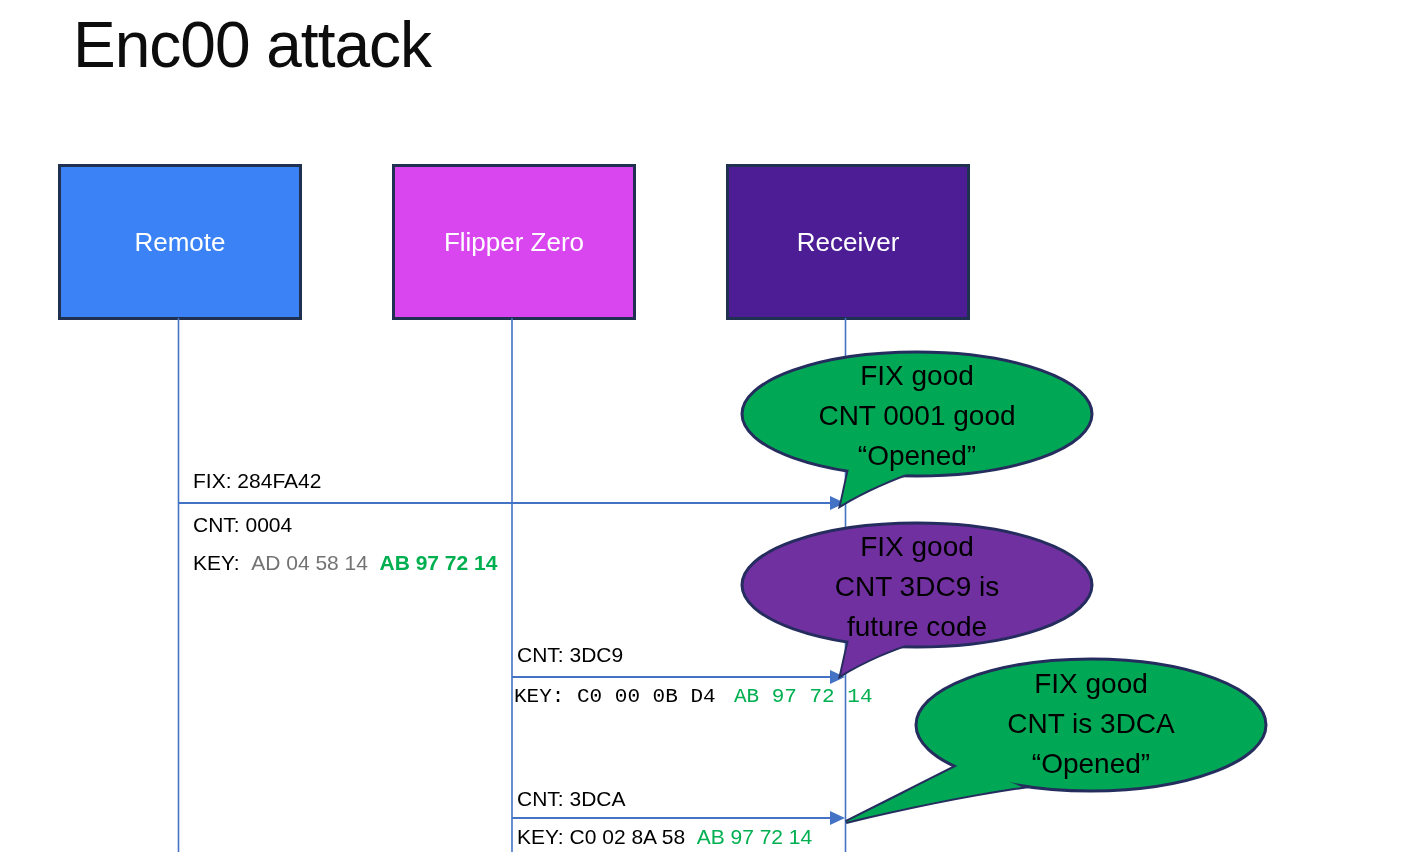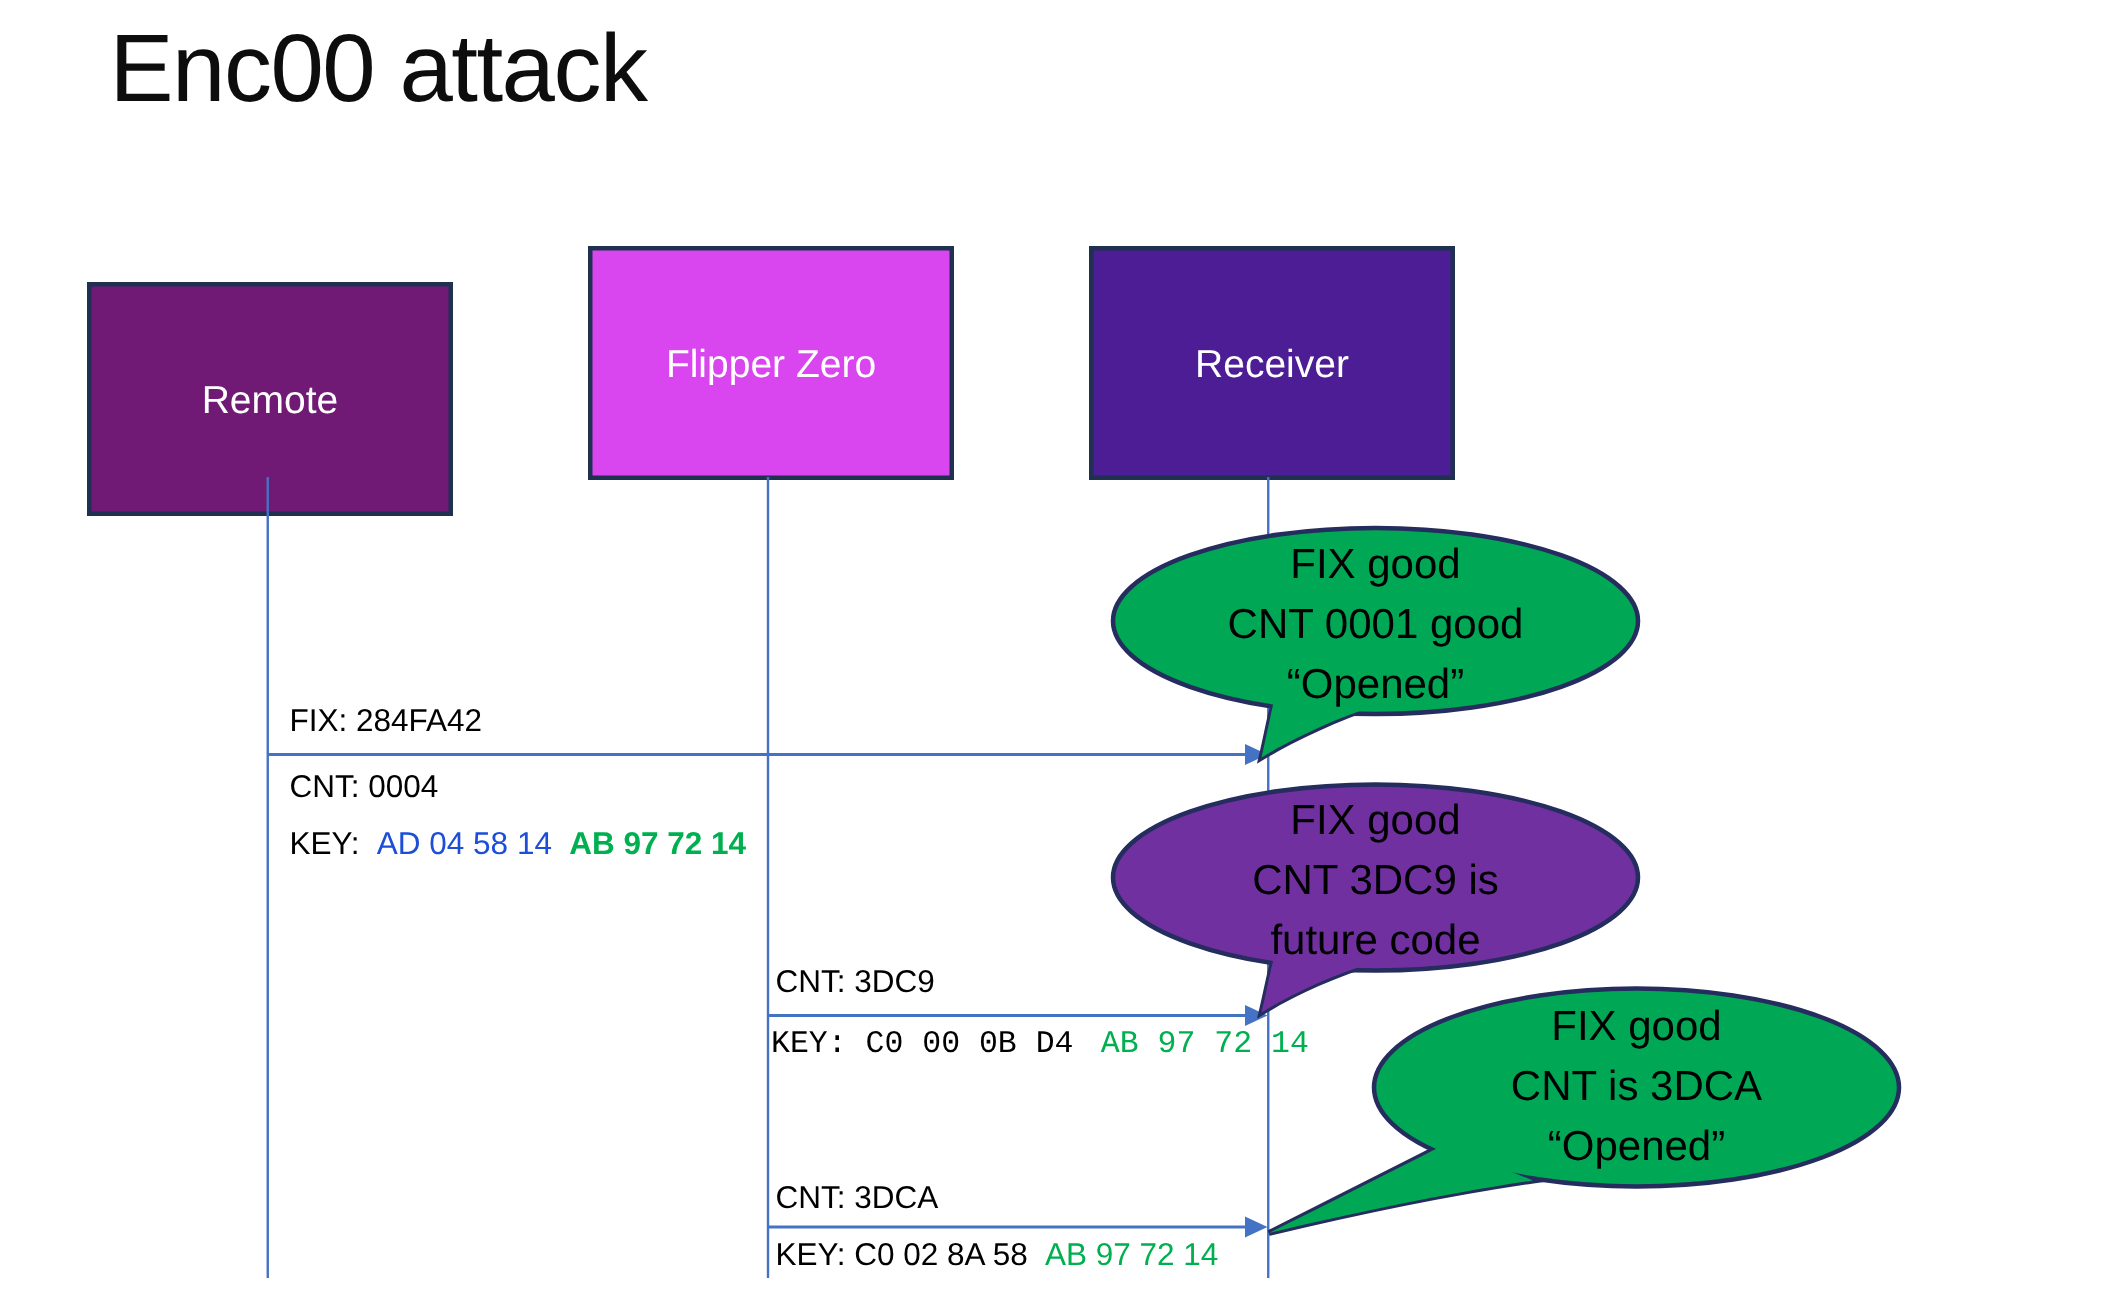--- a/index.html
+++ b/index.html
@@ -15,29 +15,29 @@
     font-size: 64px; font-weight: 300; color: #0d0d0d;
     letter-spacing: -1px; line-height: 90px;
   }
   .actor {
     position: absolute; top: 164px; width: 238px; height: 150px;
     border: 3px solid #1f3050;
     display: flex; align-items: center; justify-content: center;
     box-sizing: content-box;
   }
   .actor .lbl { color: #ffffff; font-size: 26px; }
-  #actor-remote  { left: 58px;  background: #701a75; margin-top: 24px; }
+  #actor-remote  { left: 58px;  background: #3b82f6; }
   #actor-flipper { left: 392px; background: #d946ef; }
   #actor-receiver{ left: 726px; background: #4c1d95; }
 
   svg.layer { position: absolute; left: 0; top: 0; }
 
   .msgline { position: absolute; font-size: 21px; line-height: 30px; color: #000000; white-space: nowrap; }
   .msgline .part + .part { margin-left: 0.27em; }
-  .kred   { color: #1d4ed8; text-align: center; }
+  .kred   { color: #737373; text-align: center; }
   .kgreen { color: #00b050; }
   .kgreenb{ color: #00b050; font-weight: bold; }
 
   .bubble-text {
     position: absolute; width: 350px;
     color: #000000; font-size: 28px; line-height: 40px;
     text-align: center; white-space: nowrap;
   }
   #bubble1-text { left: 742px; top: 356px; }
   #bubble2-text { left: 742px; top: 527px; }

